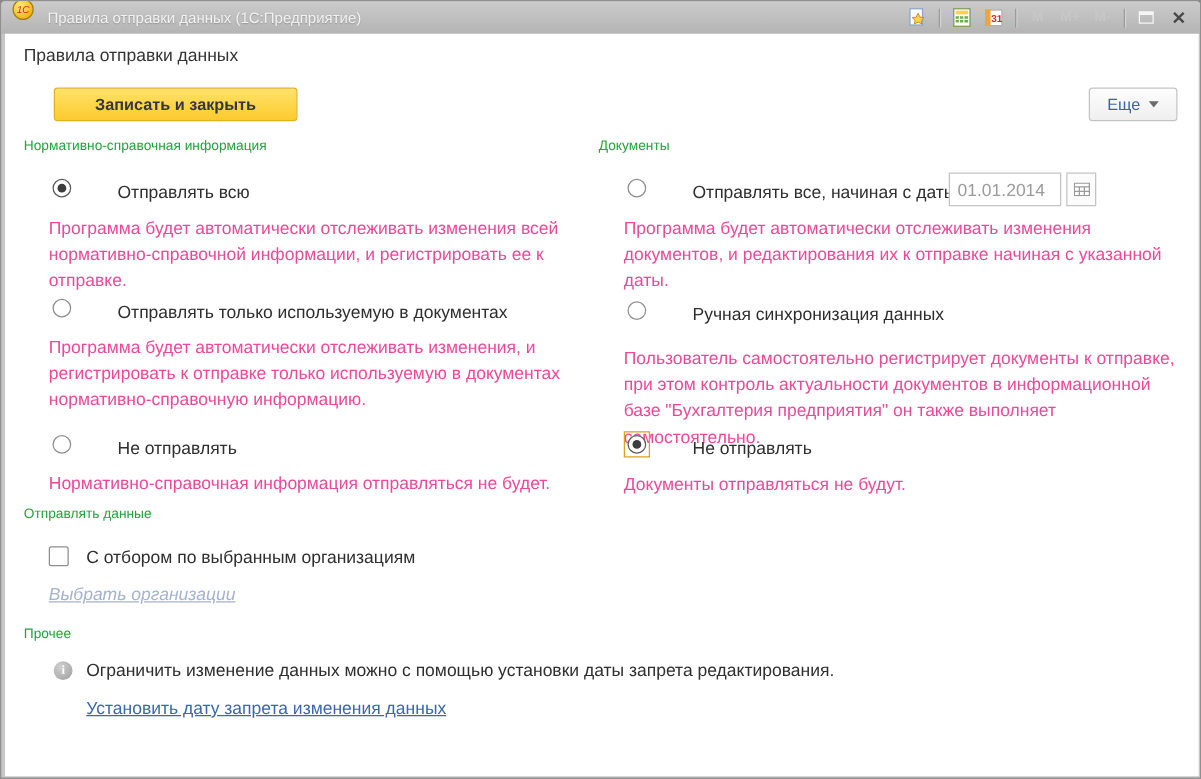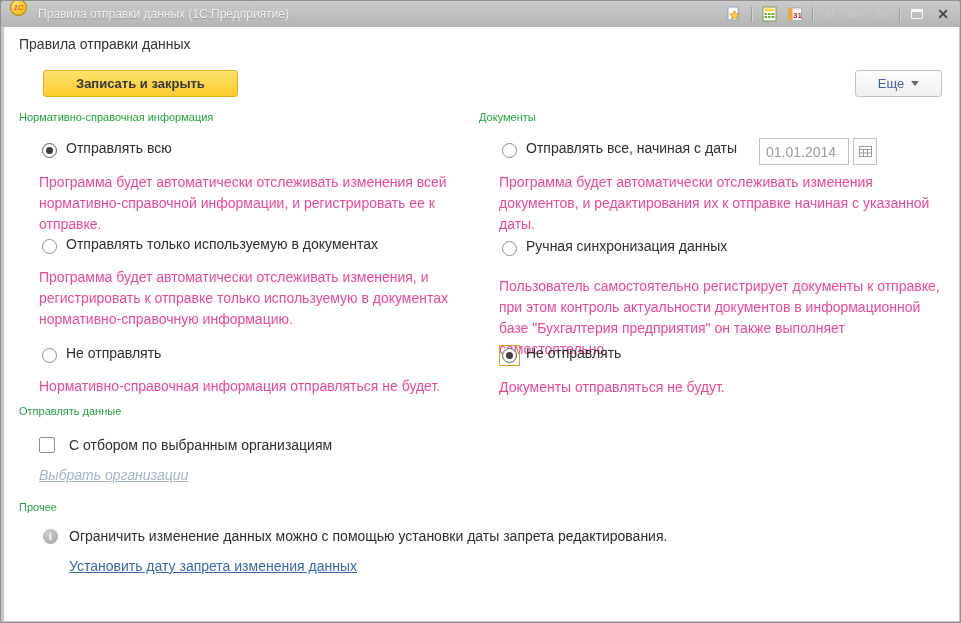--- a/index.html
+++ b/index.html
@@ -44,37 +44,37 @@
 
   .btn-save {
     position:absolute; left:15px; top:43px; height:27px; padding:0 32px;
     background:linear-gradient(180deg,#ffe26a,#fccb2e);
     border:1px solid #e2b120; border-radius:3px;
     font-size:13px; font-weight:bold; color:#35373c; cursor:pointer;
     font-family:inherit;
     margin-left:24px;
   }
   .btn-more {
-    position:absolute; right:17px; top:43px; height:27px; width:87px;
+    position:absolute; right:17px; top:43px; height:27px; width:71px;
     background:linear-gradient(180deg,#fdfdfd,#efefef);
     border:1px solid #c3c3c3; border-radius:3px;
     font-size:13px; color:#44629e; cursor:pointer; font-family:inherit;
     display:flex; align-items:center; justify-content:center; gap:7px;
   }
   .caret { width:0; height:0; border-left:4px solid transparent;
     border-right:4px solid transparent; border-top:5px solid #6a6a6a; }
 
   .col { position:absolute; top:84px; }
   .col-left  { left:15px;  width:452px; height:470px; }
   .col-right { left:475px; width:465px; height:300px; }
   .col > * { position:absolute; }
 
   .sec-title { font-size:11px; color:#23a33f; white-space:nowrap; }
 
-  .radio-row { display:flex; align-items:flex-start; left:20px; }
+  .radio-row { display:flex; align-items:flex-end; left:20px;gap:28px; }
   .radio-wrap { padding:3px; display:flex; }
   .radio-wrap.focused { padding:2px; border:1px solid #dca11f; }
   .radio {
     width:15px; height:15px; border:1px solid #8e8e8e; border-radius:50%;
     background:#fff; position:relative; flex:0 0 auto;
   }
   .radio.sel { border-color:#5c5c5c; }
   .radio.sel::after { content:""; position:absolute; inset:3px; border-radius:50%; background:#3d3d3d; }
   .radio-label { font-size:14px; color:#2e2e2e; margin-left:6px; white-space:nowrap; }
 

